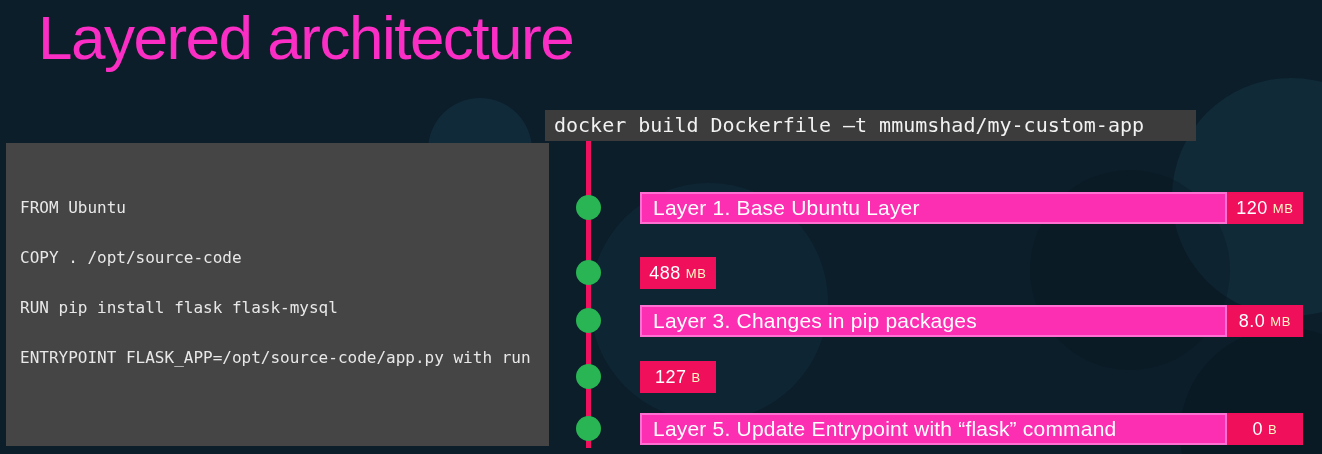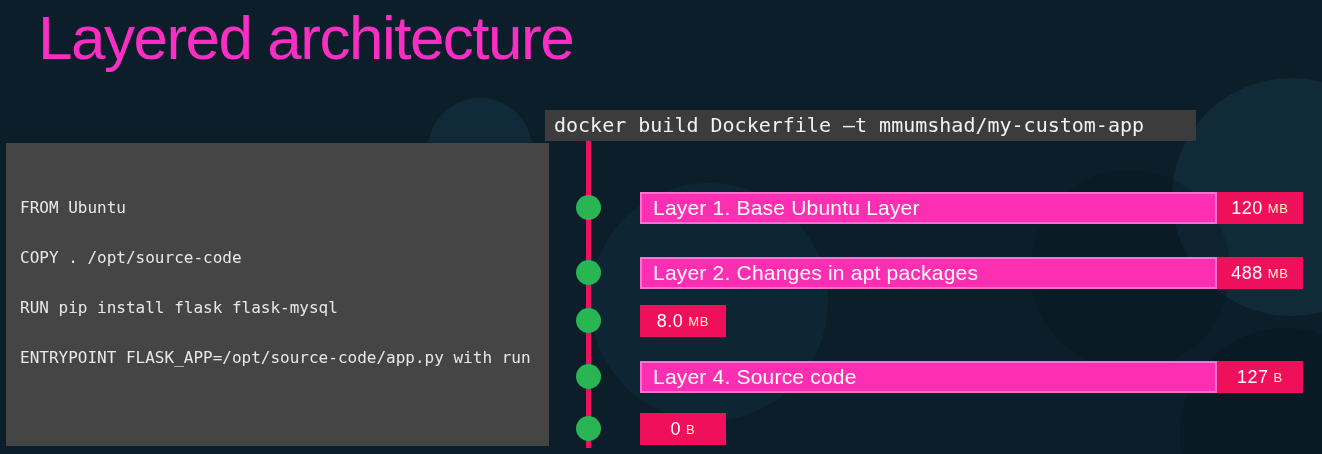--- a/index.html
+++ b/index.html
@@ -77,21 +77,21 @@
   }
   .b1{top:192px;} .b2{top:257px;} .b3{top:305px;} .b4{top:361px;} .b5{top:413px;}
   .layer-label-seg{
     flex:1;background:var(--bar-pink);border:2px solid var(--bar-border-pink);
     display:flex;align-items:center;padding-left:11px;overflow:hidden;
   }
   .layer-label{
     color:var(--bar-text);font-size:21px;letter-spacing:.2px;white-space:nowrap;
   }
   .layer-size-seg{
-    width:86px;background:var(--size-red);
+    width:76px;background:var(--size-red);
     display:flex;align-items:center;justify-content:center;
   }
   .layer-size-value{color:#fff;font-size:18px;letter-spacing:.5px;}
   .layer-size-unit{color:#fef9c3;font-size:13px;margin-left:5px;letter-spacing:.8px;}
 </style>
 </head>
 <body>
 
 <div class="stage">
 
@@ -124,46 +124,46 @@
     <div class="layer-label-seg">
       <span class="layer-label">Layer 1. Base Ubuntu Layer</span>
     </div>
     <div class="layer-size-seg">
       <span class="layer-size-value">120</span>
       <span class="layer-size-unit">MB</span>
     </div>
   </div>
 
   <div class="layer-bar b2">
-    <div class="layer-label-seg">
-      <span class="layer-label">Layer 2. Changes in apt packages</span>
-    </div>
     <div class="layer-size-seg">
       <span class="layer-size-value">488</span>
       <span class="layer-size-unit">MB</span>
     </div>
   </div>
 
   <div class="layer-bar b3">
+    <div class="layer-label-seg">
+      <span class="layer-label">Layer 3. Changes in pip packages</span>
+    </div>
     <div class="layer-size-seg">
       <span class="layer-size-value">8.0</span>
       <span class="layer-size-unit">MB</span>
     </div>
   </div>
 
   <div class="layer-bar b4">
-    <div class="layer-label-seg">
-      <span class="layer-label">Layer 4. Source code</span>
-    </div>
     <div class="layer-size-seg">
       <span class="layer-size-value">127</span>
       <span class="layer-size-unit">B</span>
     </div>
   </div>
 
   <div class="layer-bar b5">
+    <div class="layer-label-seg">
+      <span class="layer-label">Layer 5. Update Entrypoint with “flask” command</span>
+    </div>
     <div class="layer-size-seg">
       <span class="layer-size-value">0</span>
       <span class="layer-size-unit">B</span>
     </div>
   </div>
 
 </div>
 
 </body></html>

